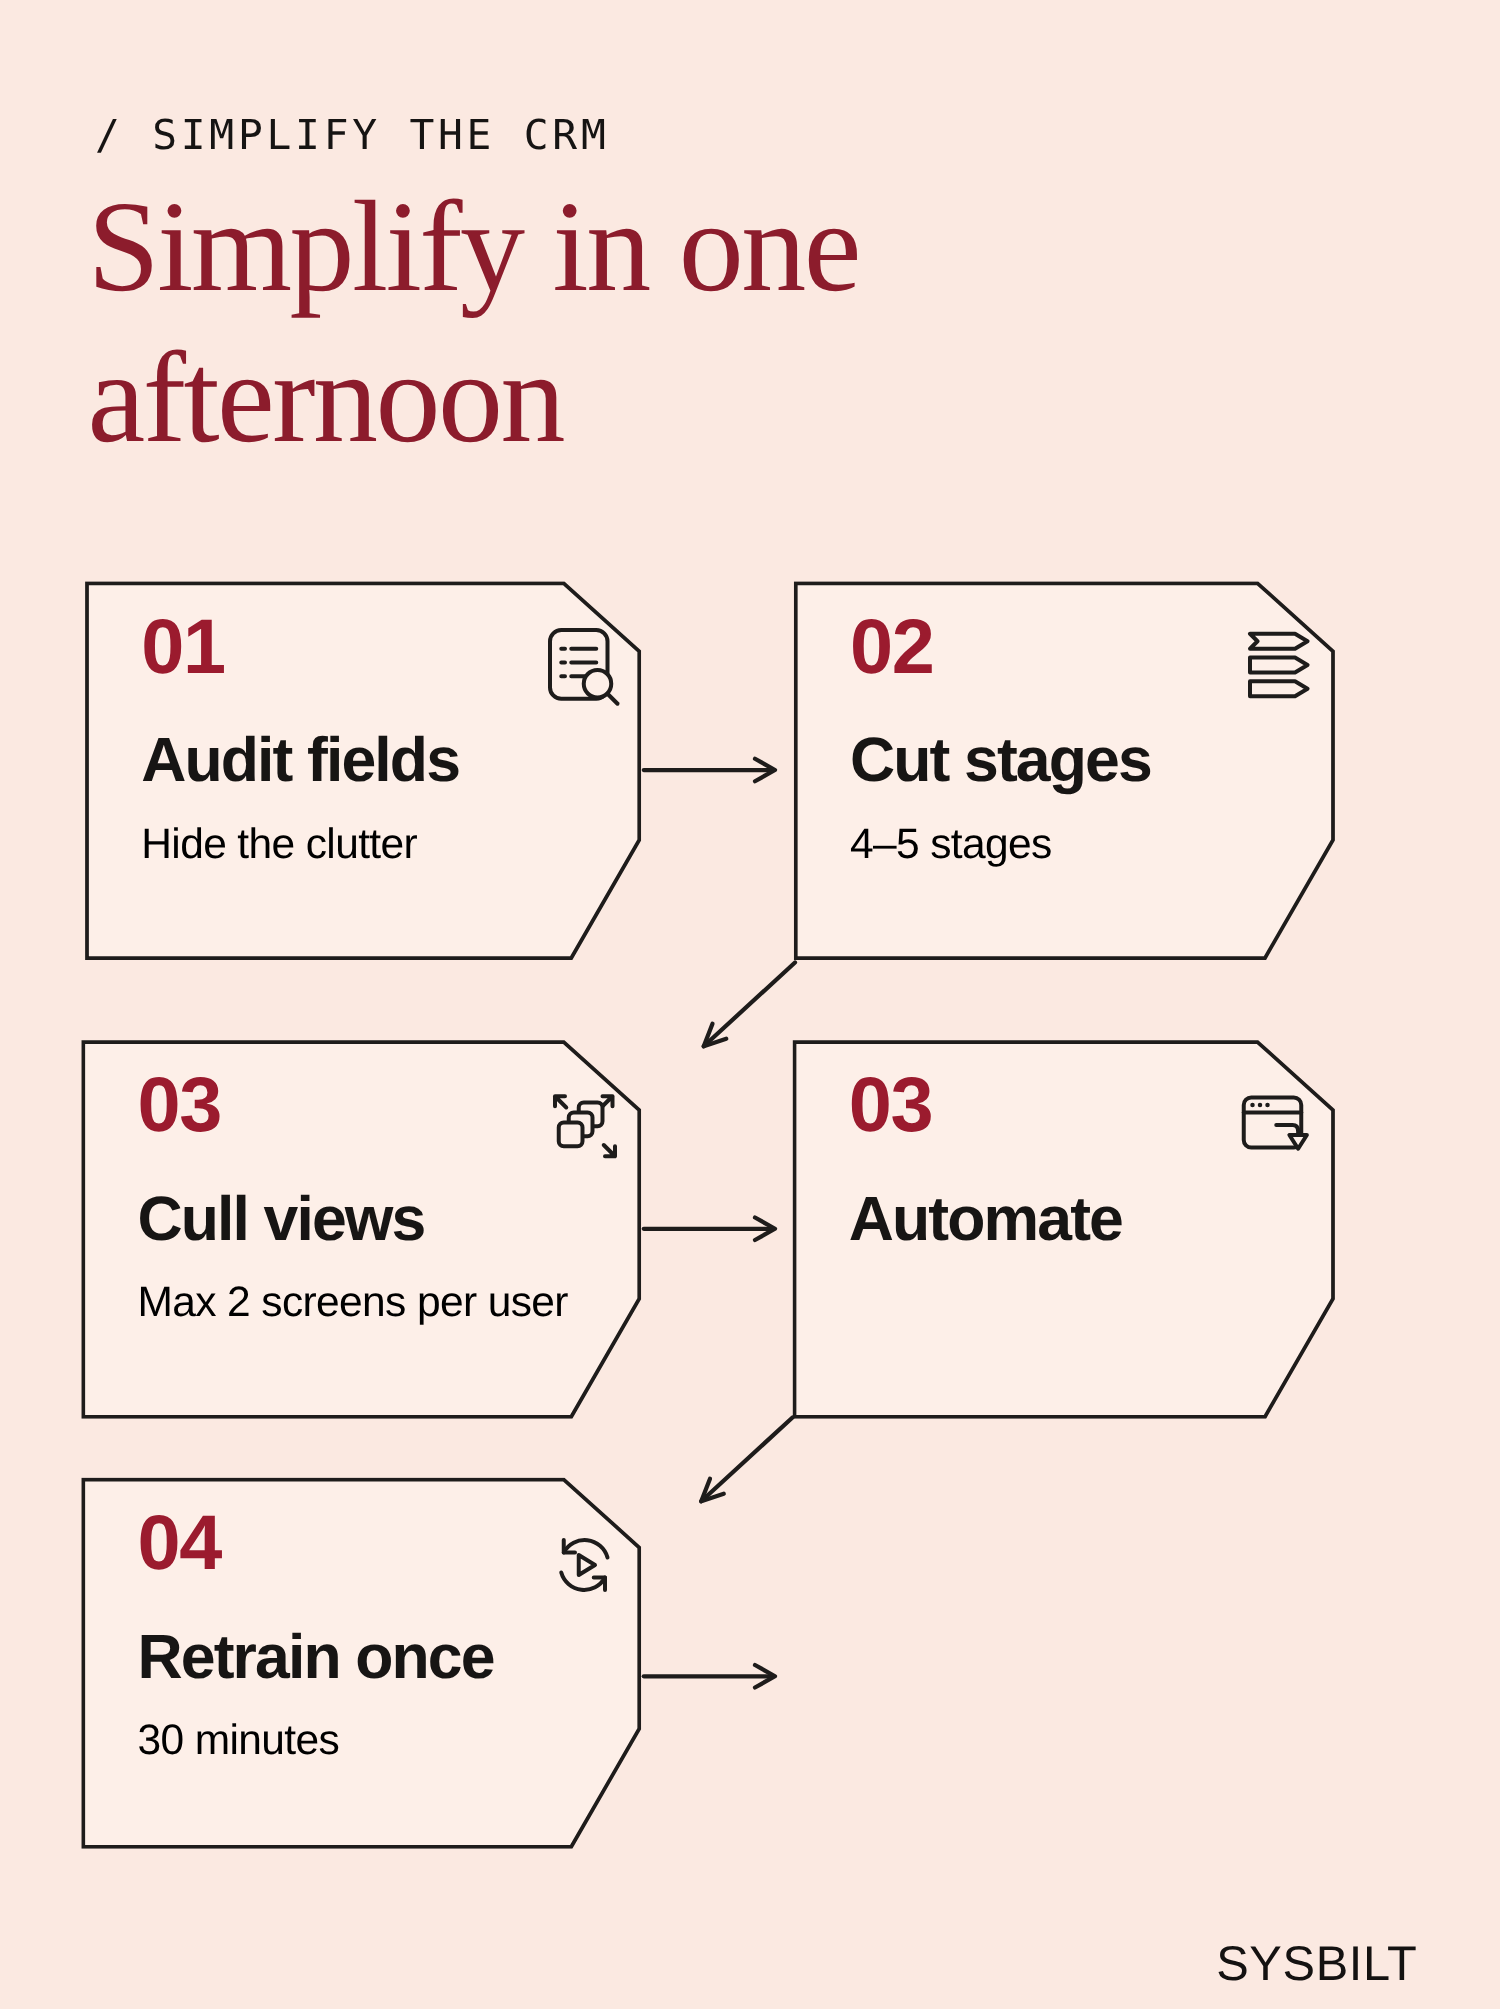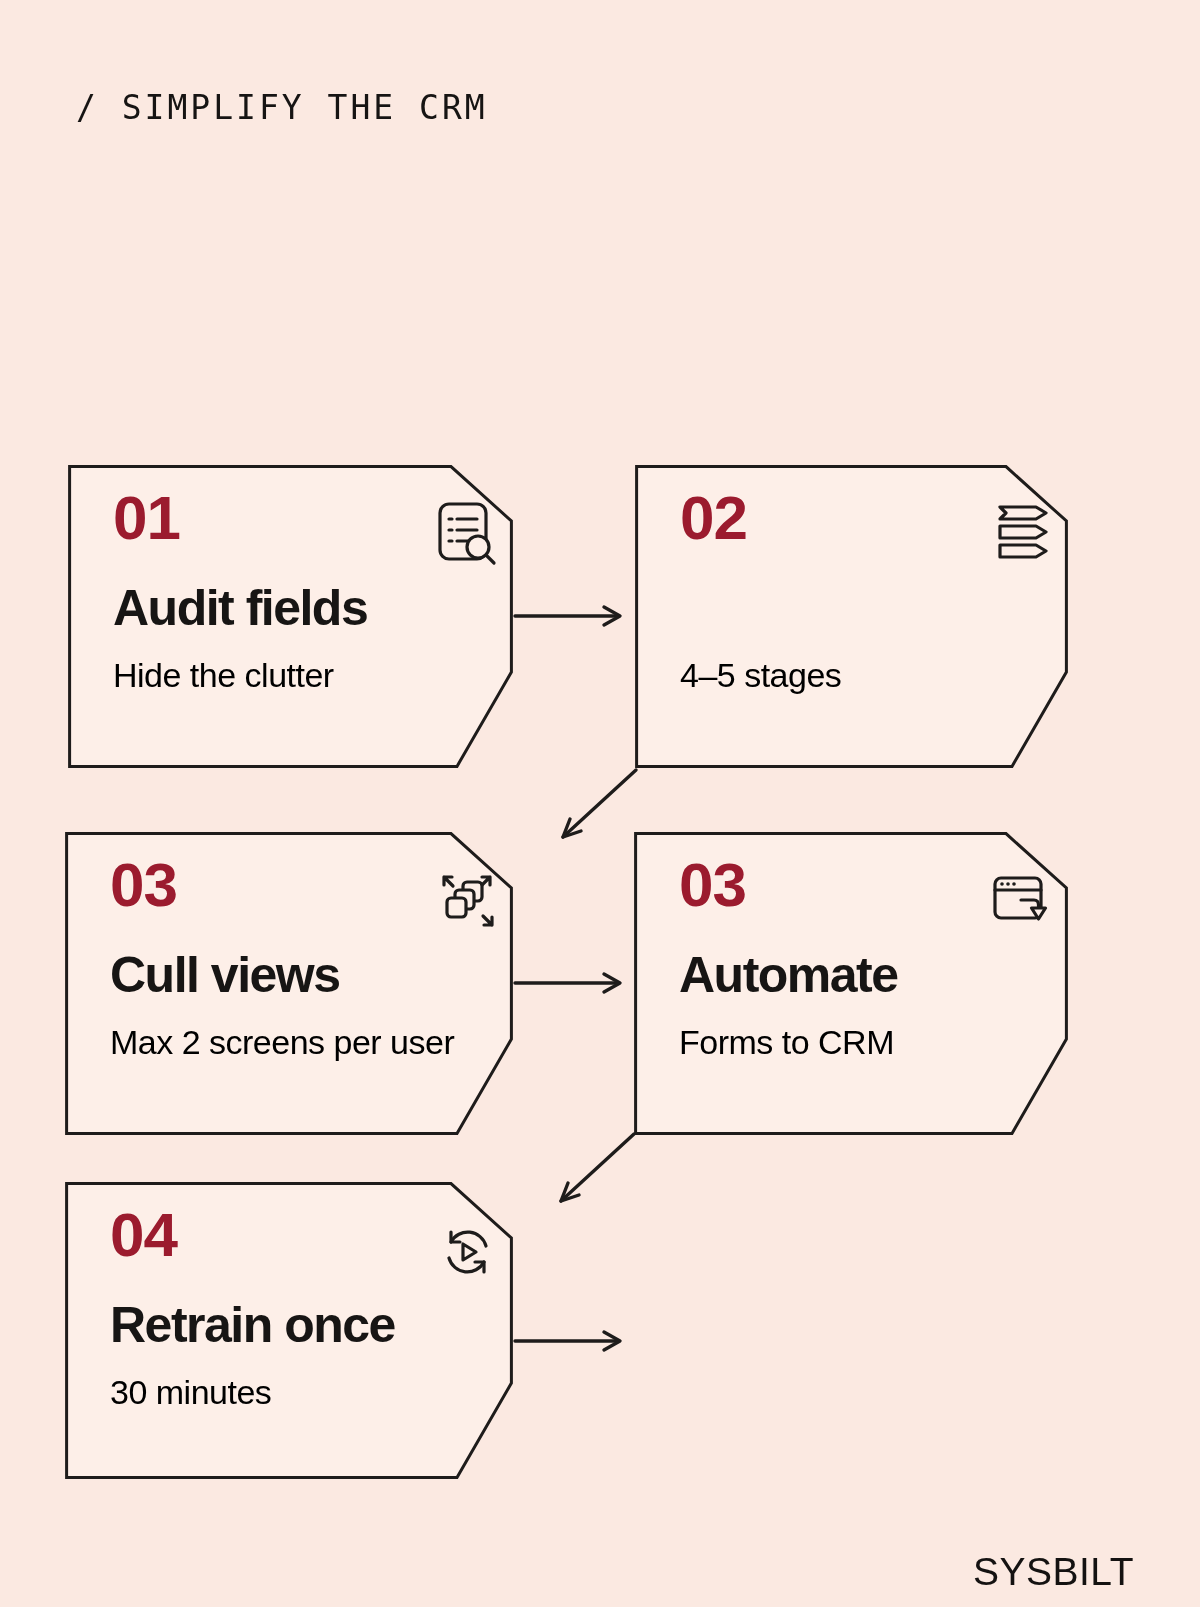--- a/index.html
+++ b/index.html
@@ -72,20 +72,24 @@
   #card-4{left:634px;top:832px;width:434px;height:303px;}
   #card-5{left:65px;top:1182px;width:448px;height:297px;}
 </style>
 </head>
 <body>
 
 <div class="page">
 
   <div class="eyebrow">/ SIMPLIFY THE CRM</div>
 
+  <h1 class="title">
+      <span>Simplify in one</span>
+      <span>afternoon</span>
+    </h1>
 
   <div class="card" id="card-1">
     <svg class="outline" viewBox="0 0 445 303">
         <polygon points="1.6,1.6 383,1.6 443.4,56 443.4,207 389,301.4 1.6,301.4" fill="#fdefe8" stroke="#1e1c1b" stroke-width="3"></polygon>
       </svg>
     <div class="card-number">01</div>
     <div class="card-icon">
       <svg viewBox="0 0 64 68">
         <rect class="icon-stroke" x="5" y="3" width="46" height="55" rx="9"></rect>
         <path class="icon-stroke" d="M14 18 H17 M22 18 H42 M14 29 H17 M22 29 H42 M14 40 H17 M22 40 H34"></path>
@@ -102,20 +106,21 @@
         <polygon points="1.6,1.6 371,1.6 431.4,56 431.4,207 377,301.4 1.6,301.4" fill="#fdefe8" stroke="#1e1c1b" stroke-width="3"></polygon>
       </svg>
     <div class="card-number">02</div>
     <div class="card-icon">
       <svg viewBox="0 0 64 68">
         <path class="icon-stroke" d="M10 6 H46 L56 12 L46 18 H10 L16 12 Z"></path>
         <path class="icon-stroke" d="M10 25 H46 L56 31 L46 37 H10 Z"></path>
         <path class="icon-stroke" d="M10 44 H46 L56 50 L46 56 H10 Z"></path>
       </svg>
     </div>
+    <div class="card-title">Cut stages</div>
     <div class="card-subtitle">4–5 stages</div>
   </div>
 
   <div class="card" id="card-3">
     <svg class="outline" viewBox="0 0 448 303">
         <polygon points="1.6,1.6 386,1.6 446.4,56 446.4,207 392,301.4 1.6,301.4" fill="#fdefe8" stroke="#1e1c1b" stroke-width="3"></polygon>
       </svg>
     <div class="card-number">03</div>
     <div class="card-icon">
       <svg viewBox="0 0 64 68">
@@ -141,21 +146,20 @@
         <rect class="icon-stroke" x="5" y="10" width="46" height="40" rx="6"></rect>
         <path class="icon-stroke" d="M5 22 H51"></path>
         <circle class="icon-fill" cx="12" cy="16" r="1.8"></circle>
         <circle class="icon-fill" cx="18" cy="16" r="1.8"></circle>
         <circle class="icon-fill" cx="24" cy="16" r="1.8"></circle>
         <path class="icon-stroke" d="M31 32 H44 C47 32 48.5 34 48.5 37 V40"></path>
         <path class="icon-mask" d="M41.5 40 H55.5 L48.5 51 Z"></path>
       </svg>
     </div>
     <div class="card-title">Automate</div>
-    <div class="card-subtitle">Forms to CRM</div>
   </div>
 
   <div class="card" id="card-5">
     <svg class="outline" viewBox="0 0 448 297">
         <polygon points="1.6,1.6 386,1.6 446.4,56 446.4,201 392,295.4 1.6,295.4" fill="#fdefe8" stroke="#1e1c1b" stroke-width="3"></polygon>
       </svg>
     <div class="card-number">04</div>
     <div class="card-icon">
       <svg viewBox="0 0 64 68">
         <path class="icon-stroke" d="M51 28 A19 19 0 0 0 16 24"></path>

